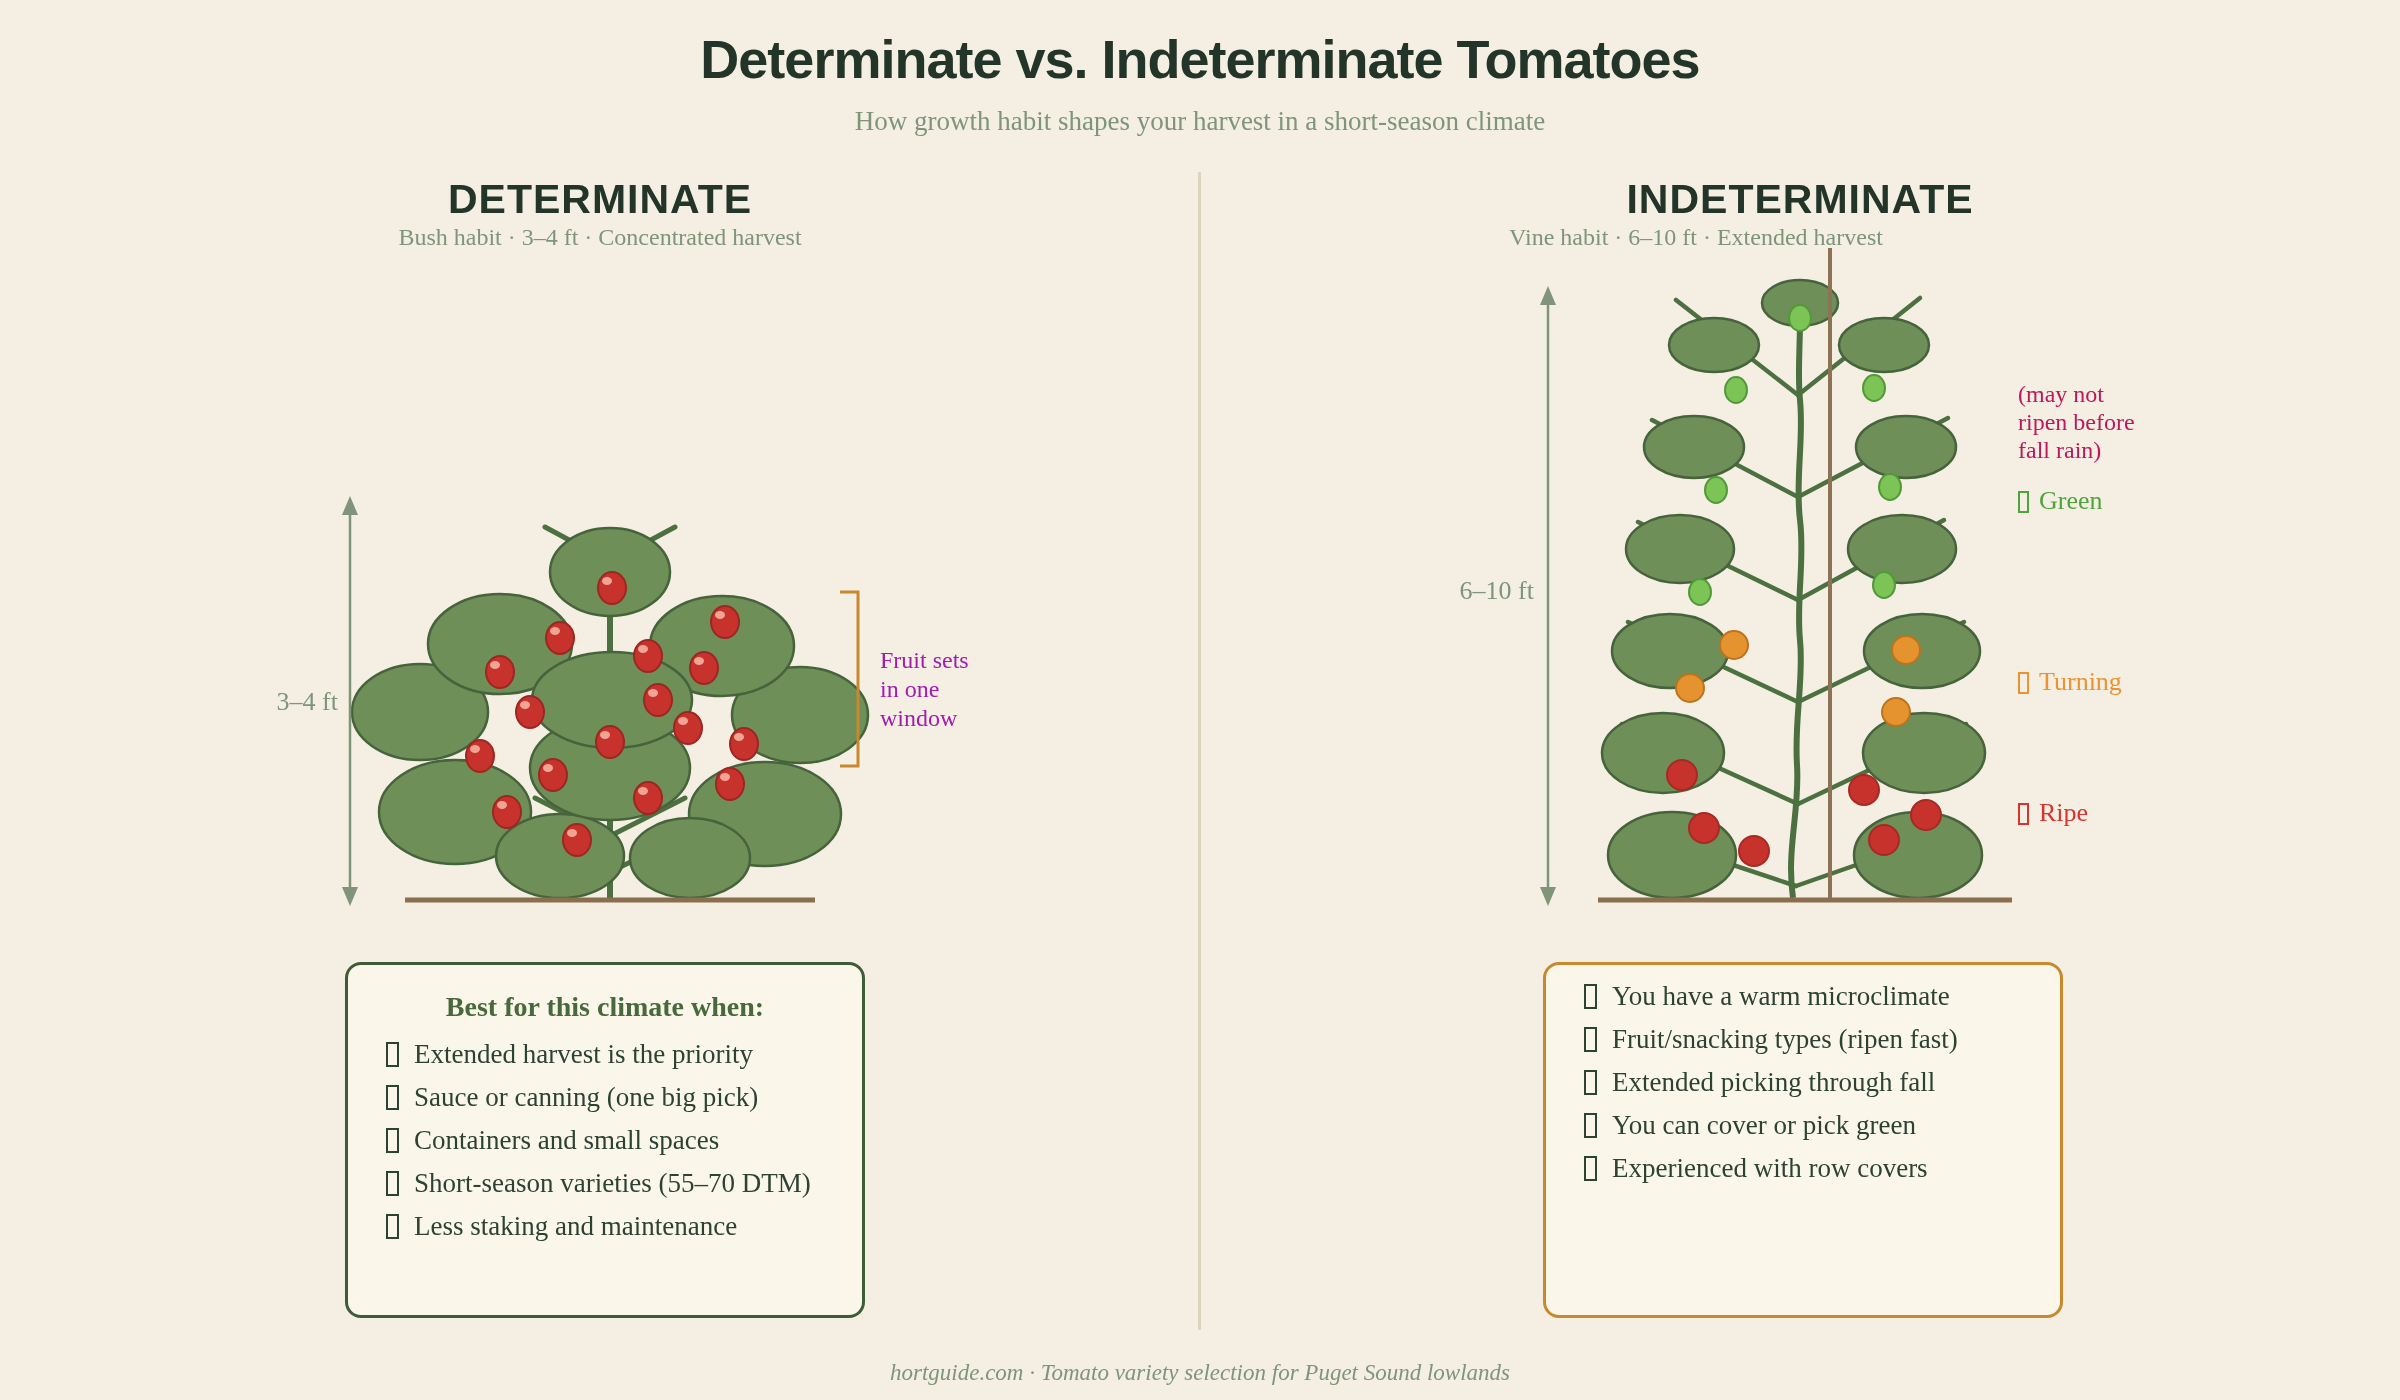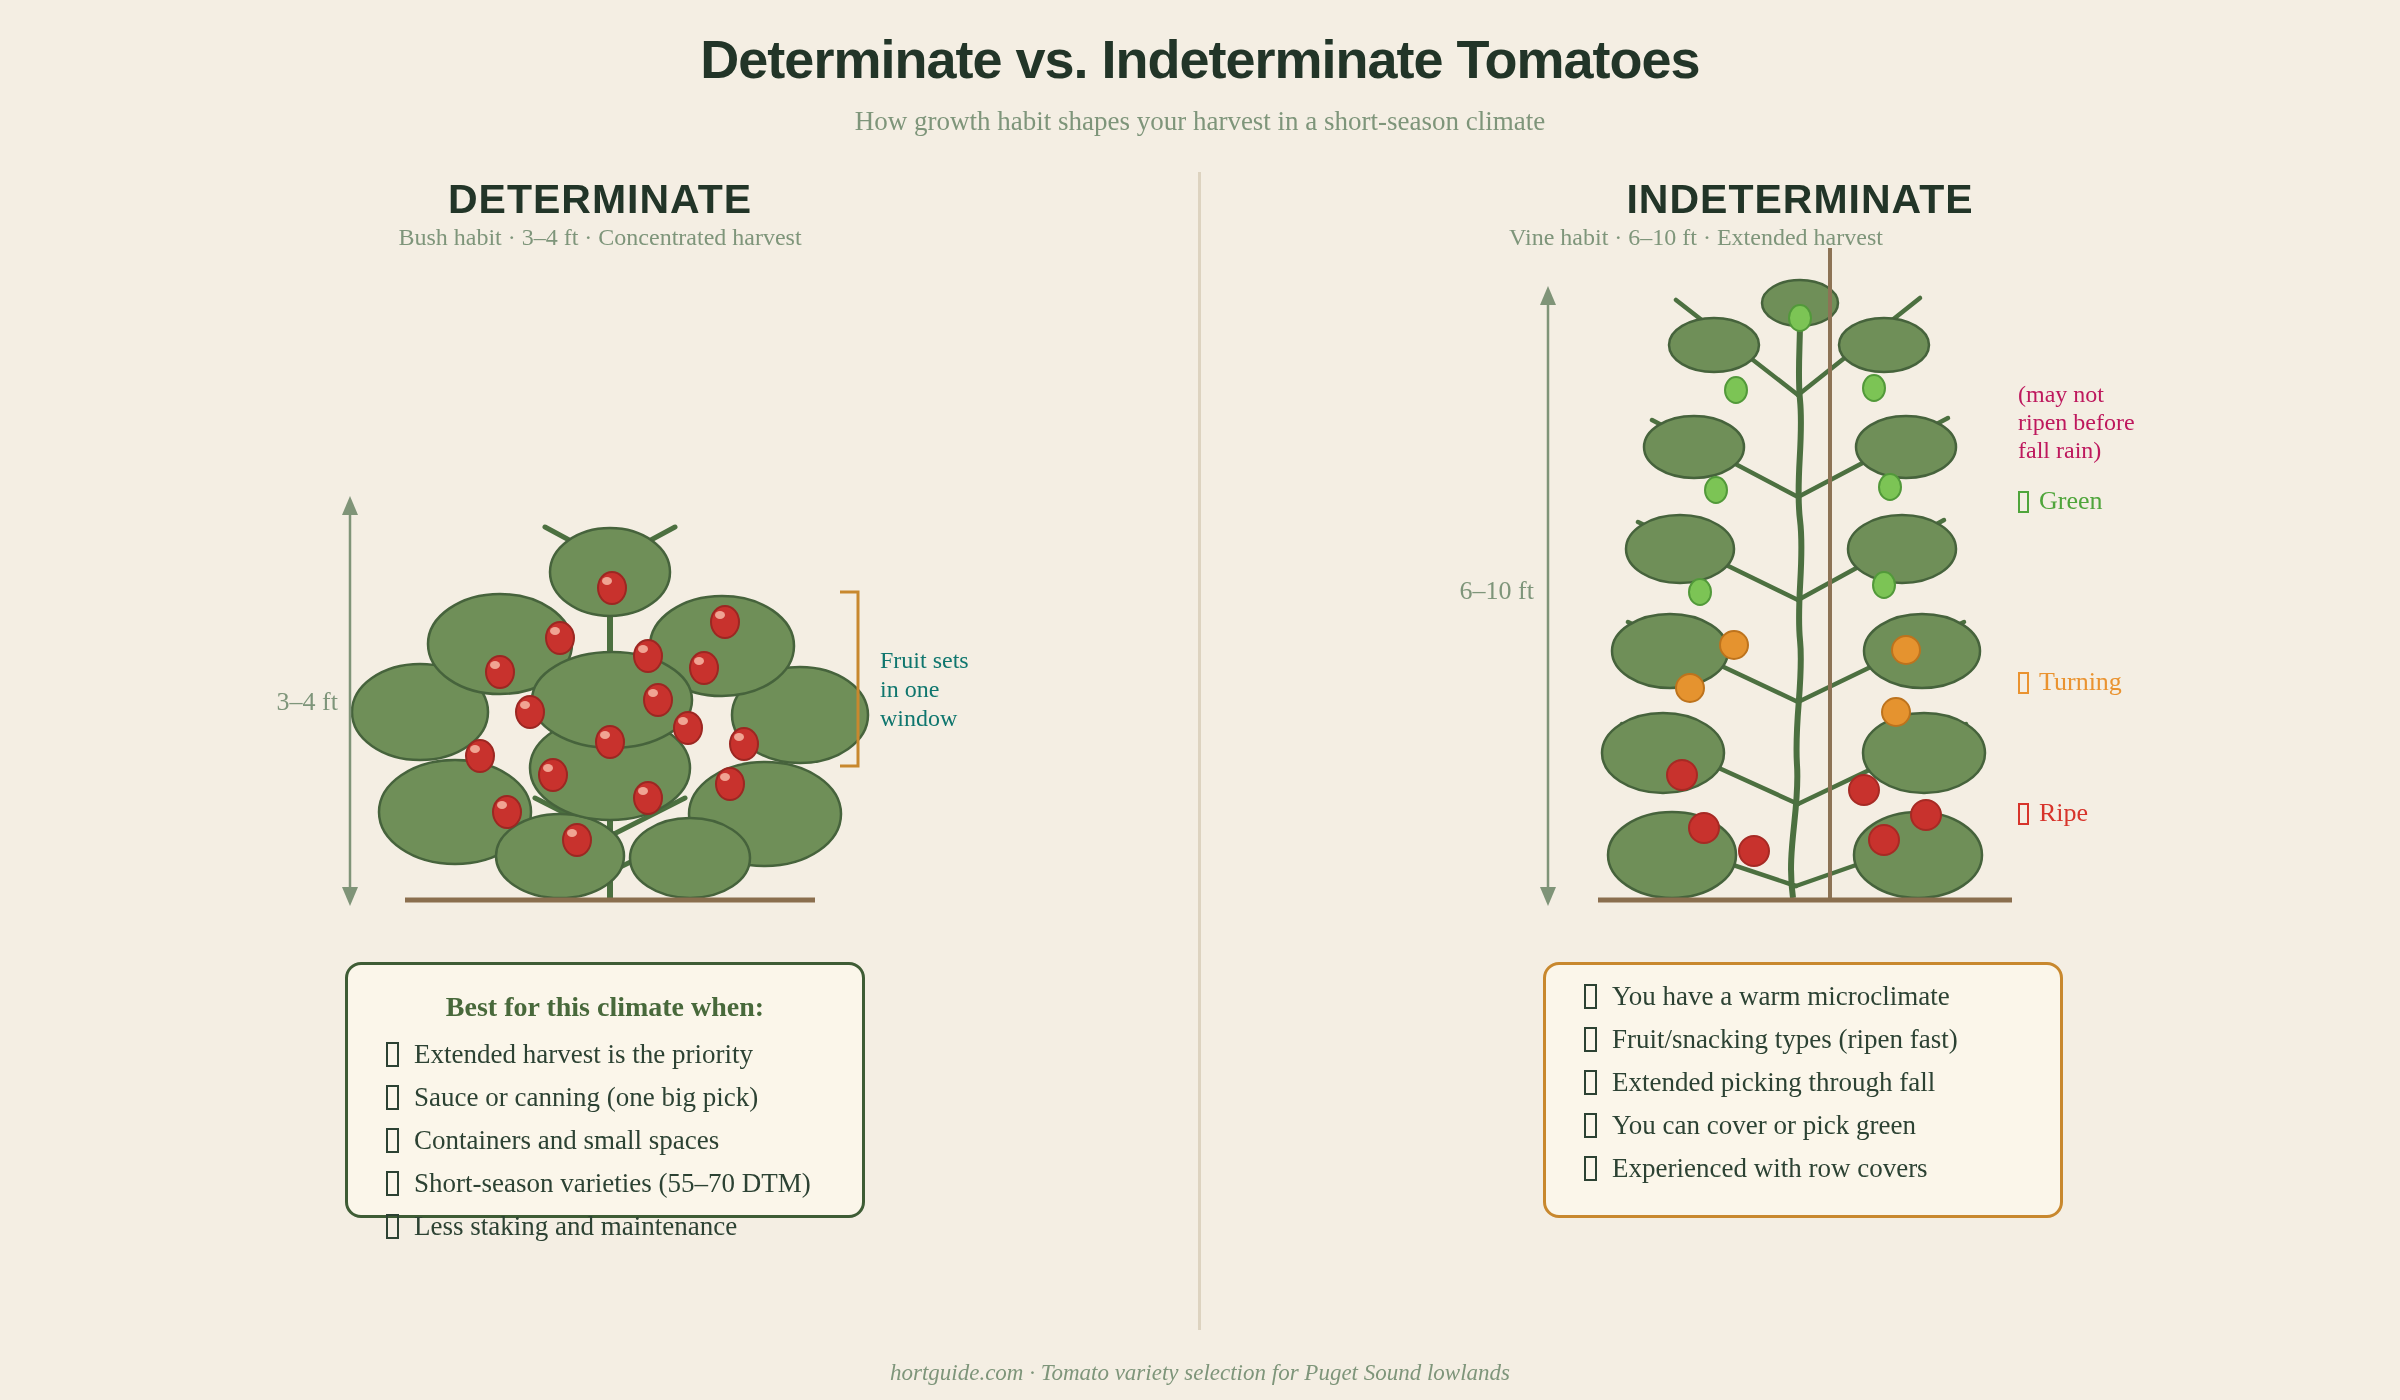--- a/index.html
+++ b/index.html
@@ -10,33 +10,33 @@
   .ctr{transform:translateX(-50%);text-align:center;white-space:nowrap;}
 
   .title{left:1200px;top:28px;font-size:54px;font-weight:700;letter-spacing:-1px;color:#223528;}
   .subtitle{left:1200px;top:106px;font-size:27px;color:#7e957a;}
   .col-head{top:176px;font-size:41px;font-weight:700;letter-spacing:1px;color:#223528;}
   .col-sub{top:224px;font-size:24px;color:#7e957a;}
 
   .divider{left:1198px;top:172px;width:3px;height:1158px;background:#ddd3c0;}
 
   .height-label{font-size:26px;color:#7e957a;width:158px;text-align:right;white-space:nowrap;}
-  .bracket-label{left:880px;top:646px;font-size:24px;line-height:29px;color:#0f766e;}
+  .bracket-label{left:880px;top:646px;font-size:24px;line-height:29px;color:#a21caf;}
   .bracket-label span{display:block;}
 
   .note{left:2018px;top:380px;font-size:24px;line-height:28px;color:#be185d;}
   .note span{display:block;}
 
   .legend-item{left:2018px;font-size:26px;white-space:nowrap;}
   .legend-item .tofu{width:11px;height:22px;vertical-align:-4px;margin-right:10px;}
   .legend-green{top:486px;color:#4fa53b;}
   .legend-orange{top:667px;color:#ea9330;}
   .legend-red{top:798px;color:#d7342b;}
 
-  .card{position:absolute;top:962px;width:520px;height:256px;background:#fbf6ea;
+  .card{position:absolute;top:962px;width:520px;height:356px;background:#fbf6ea;
         border-radius:16px;box-sizing:border-box;}
   .card-det{left:345px;border:3px solid #3e5c35;}
   .card-ind{left:1543px;border:3px solid #c8882e;}
   .card-title{margin-top:26px;text-align:center;font-size:28px;font-weight:700;}
   .card-det .card-title{color:#48693b;}
   .card-ind .card-title{color:#c8882e;}
   .card-list{margin-top:10px;padding-left:38px;}
   .card-item{font-size:27px;line-height:43px;color:#2c4233;white-space:nowrap;}
 
   .tofu{display:inline-block;box-sizing:border-box;border:2px solid currentColor;}

